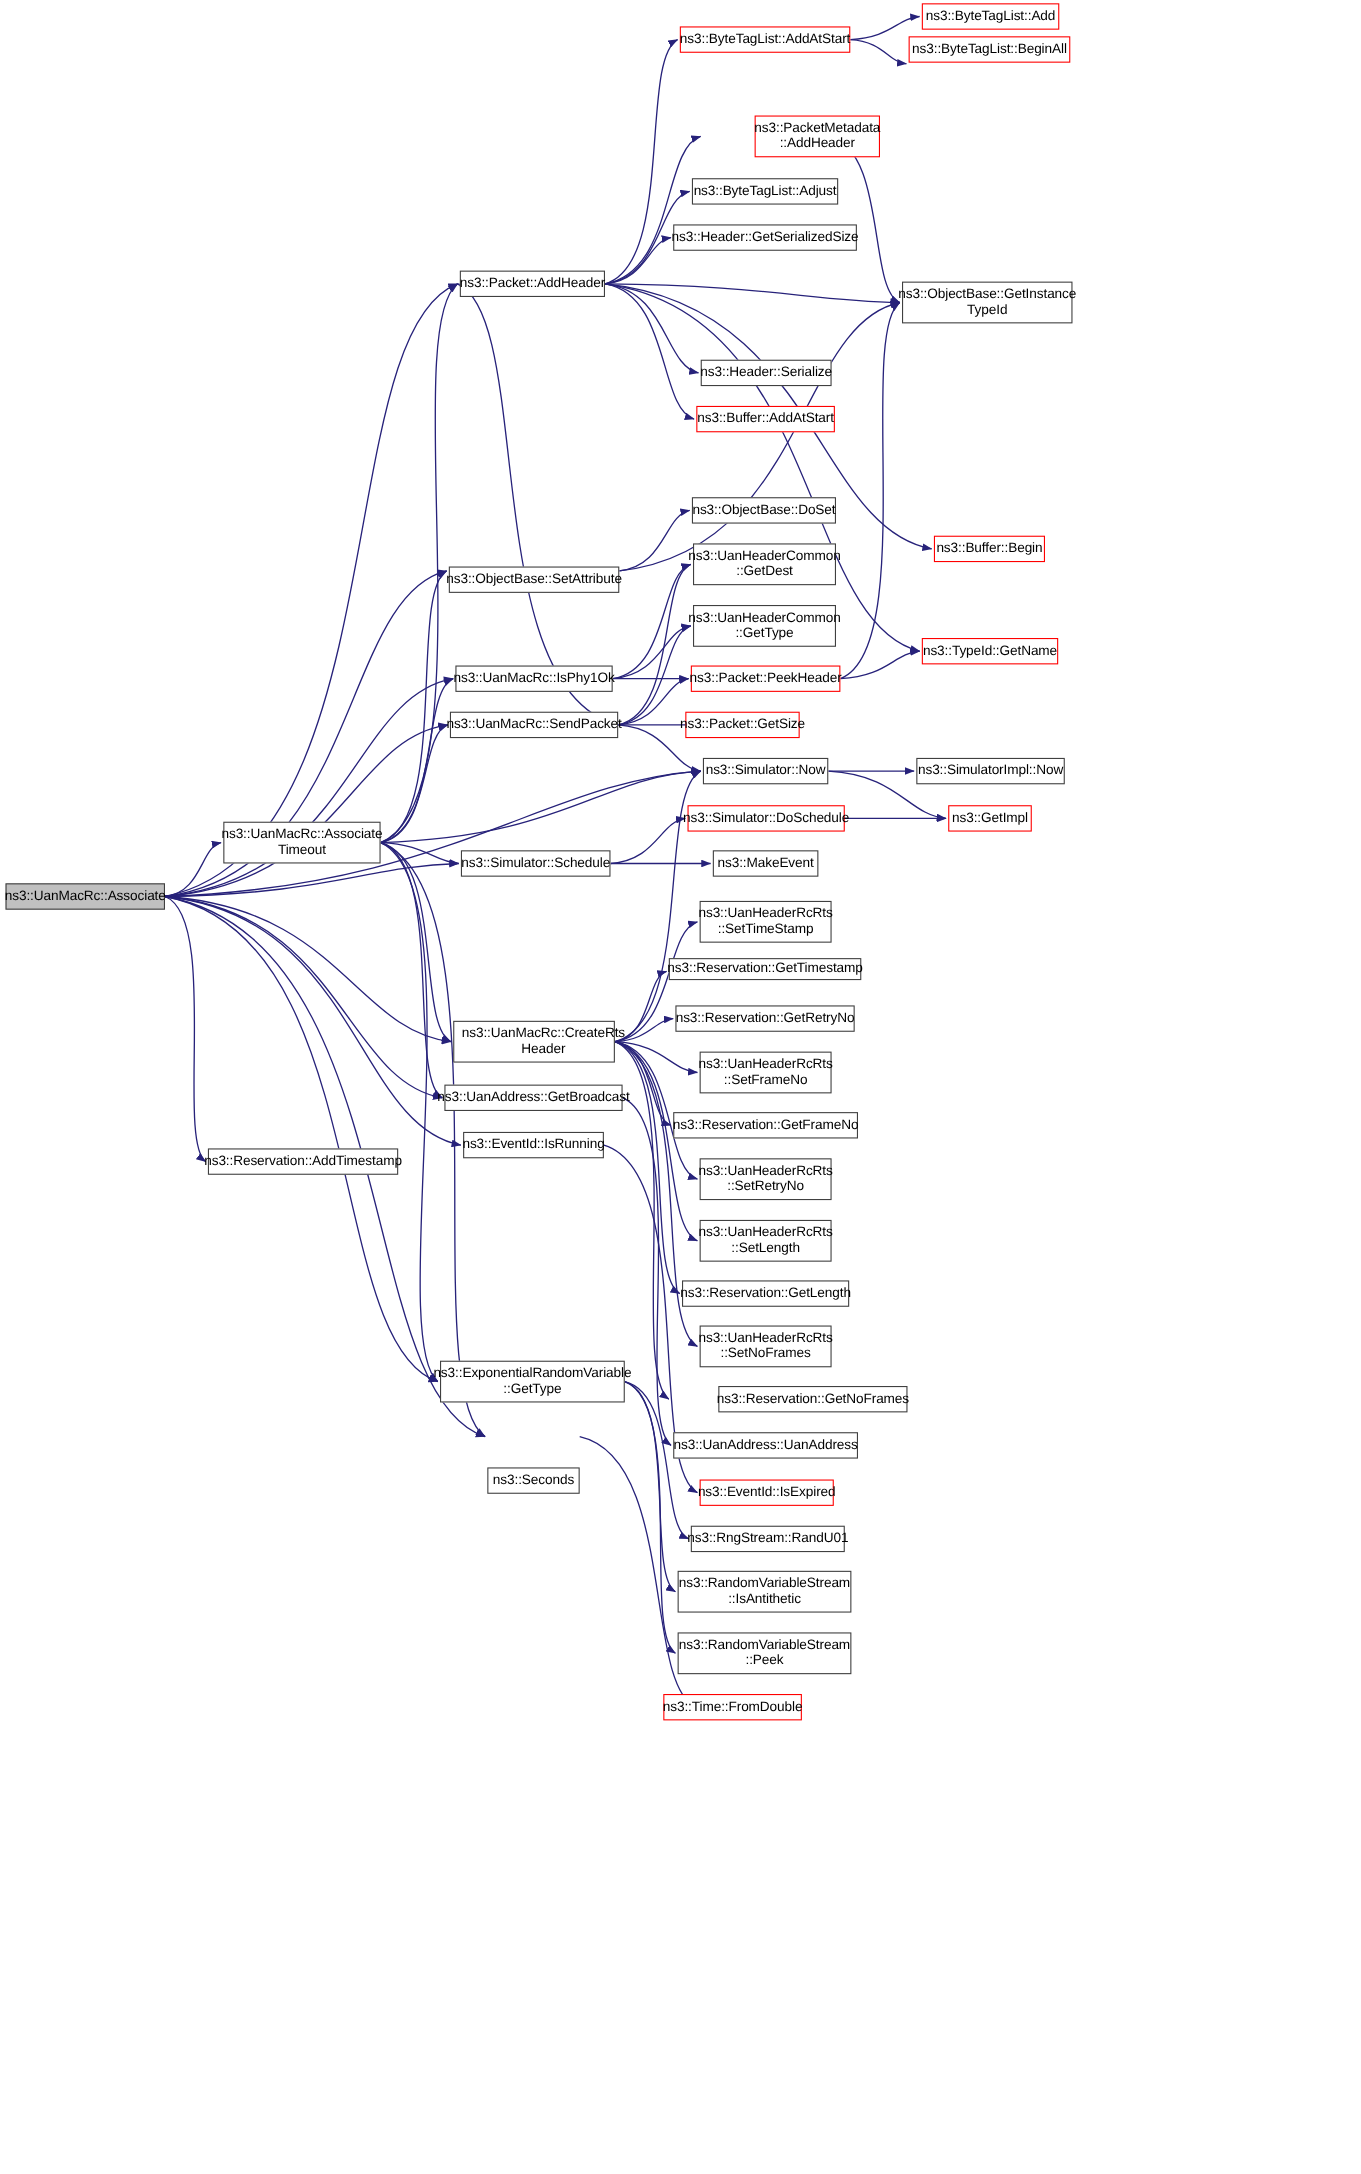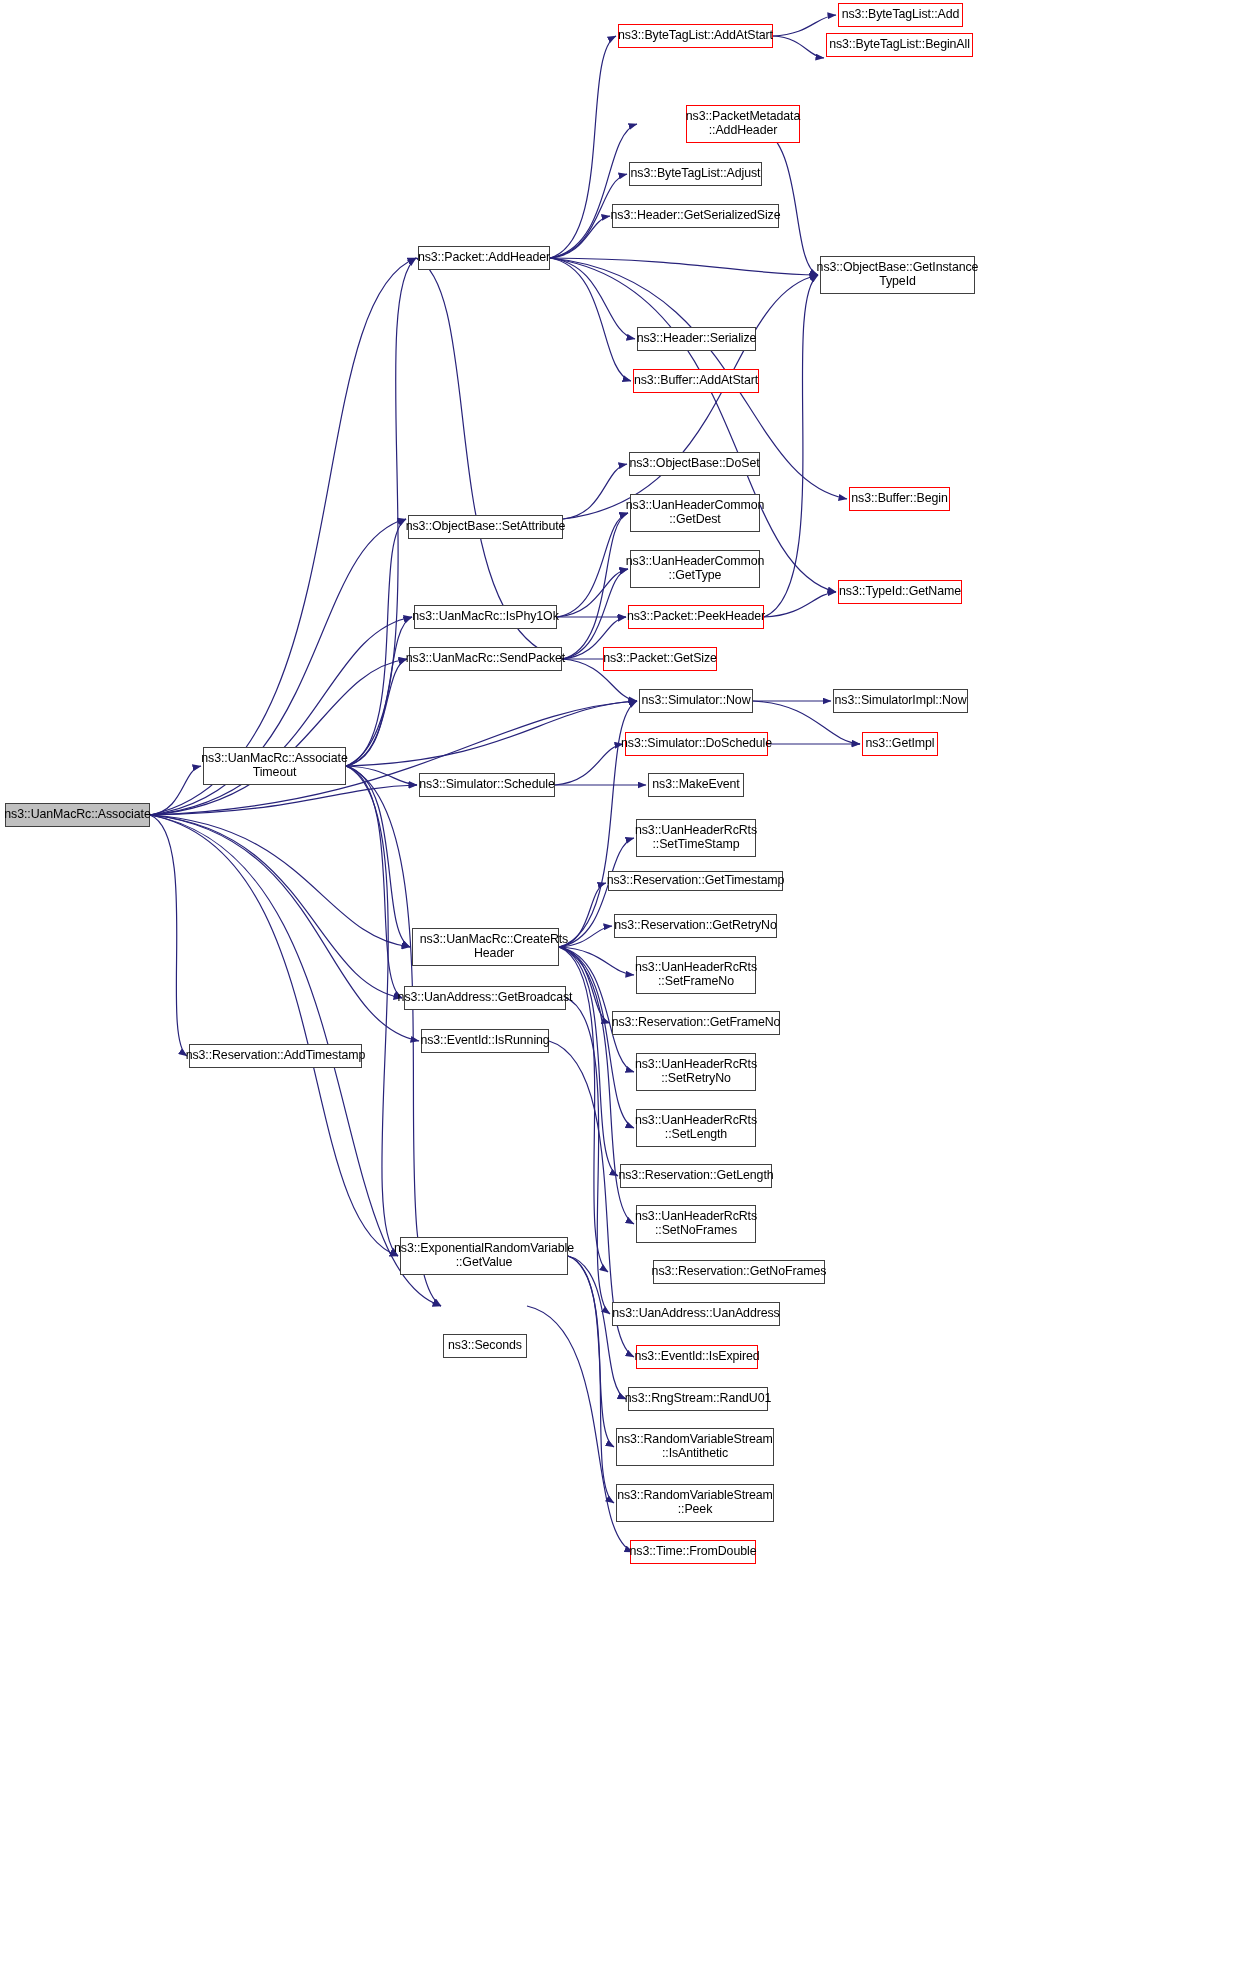--- a/index.html
+++ b/index.html
@@ -121,21 +121,21 @@
 Timeout</span></div>
       <div class="node" style="left: 408px; top: 515px; width: 155px; height: 24px;"><span>ns3::ObjectBase::SetAttribute</span></div>
       <div class="node" style="left: 414px; top: 605px; width: 143px; height: 24px; justify-content: center;"><span>ns3::UanMacRc::IsPhy1Ok</span></div>
       <div class="node" style="left: 409px; top: 647px; width: 153px; height: 24px;"><span>ns3::UanMacRc::SendPacket</span></div>
       <div class="node" style="left: 419px; top: 773px; width: 136px; height: 24px;"><span>ns3::Simulator::Schedule</span></div>
       <div class="node" style="left: 412px; top: 928px; width: 147px; height: 38px; padding-left: 20px;"><span>ns3::UanMacRc::CreateRts
 Header</span></div>
       <div class="node" style="left: 404px; top: 986px; width: 162px; height: 24px;"><span>ns3::UanAddress::GetBroadcast</span></div>
       <div class="node" style="left: 421px; top: 1029px; width: 128px; height: 24px;"><span>ns3::EventId::IsRunning</span></div>
       <div class="node" style="left: 400px; top: 1237px; width: 168px; height: 38px;"><span>ns3::ExponentialRandomVariable
-::GetValue</span></div>
+::GetType</span></div>
       <div class="node" style="left: 443px; top: 1294px; width: 84px; height: 24px; margin-top: 40px;"><span>ns3::Seconds</span></div>
       <div class="node" style="left: 189px; top: 1044px; width: 173px; height: 24px;"><span>ns3::Reservation::AddTimestamp</span></div>
       <div class="node" style="left: 418px; top: 246px; width: 132px; height: 24px;"><span>ns3::Packet::AddHeader</span></div>
       <div class="node red" style="left: 618px; top: 24px; width: 155px; height: 24px;"><span>ns3::ByteTagList::AddAtStart</span></div>
       <div class="node red" style="left: 838px; top: 3px; width: 125px; height: 24px;"><span>ns3::ByteTagList::Add</span></div>
       <div class="node red" style="left: 826px; top: 33px; width: 147px; height: 24px;"><span>ns3::ByteTagList::BeginAll</span></div>
       <div class="node red" style="left: 639px; top: 105px; width: 114px; height: 38px; margin-left: 47px;"><span>ns3::PacketMetadata
 ::AddHeader</span></div>
       <div class="node" style="left: 629px; top: 162px; width: 133px; height: 24px;"><span>ns3::ByteTagList::Adjust</span></div>
       <div class="node" style="left: 612px; top: 204px; width: 167px; height: 24px;"><span>ns3::Header::GetSerializedSize</span></div>
@@ -144,21 +144,21 @@
       <div class="node" style="left: 637px; top: 327px; width: 119px; height: 24px;"><span>ns3::Header::Serialize</span></div>
       <div class="node red" style="left: 633px; top: 369px; width: 126px; height: 24px;"><span>ns3::Buffer::AddAtStart</span></div>
       <div class="node red" style="left: 849px; top: 487px; width: 101px; height: 24px;"><span>ns3::Buffer::Begin</span></div>
       <div class="node" style="left: 629px; top: 452px; width: 131px; height: 24px;"><span>ns3::ObjectBase::DoSet</span></div>
       <div class="node" style="left: 630px; top: 494px; width: 130px; height: 38px;"><span>ns3::UanHeaderCommon
 ::GetDest</span></div>
       <div class="node" style="left: 630px; top: 550px; width: 130px; height: 38px;"><span>ns3::UanHeaderCommon
 ::GetType</span></div>
       <div class="node red" style="left: 628px; top: 605px; width: 136px; height: 24px;"><span>ns3::Packet::PeekHeader</span></div>
       <div class="node red" style="left: 838px; top: 580px; width: 124px; height: 24px;"><span>ns3::TypeId::GetName</span></div>
-      <div class="node red" style="left: 603px; top: 647px; width: 114px; height: 24px;"><span>ns3::Packet::GetSize</span></div>
+      <div class="node red" style="left: 623px; top: 647px; width: 104px; height: 24px;"><span>ns3::Packet::GetSize</span></div>
       <div class="node" style="left: 639px; top: 689px; width: 114px; height: 24px;"><span>ns3::Simulator::Now</span></div>
       <div class="node" style="left: 833px; top: 689px; width: 135px; height: 24px;"><span>ns3::SimulatorImpl::Now</span></div>
       <div class="node red" style="left: 625px; top: 732px; width: 143px; height: 24px;"><span>ns3::Simulator::DoSchedule</span></div>
       <div class="node red" style="left: 862px; top: 732px; width: 76px; height: 24px;"><span>ns3::GetImpl</span></div>
       <div class="node" style="left: 648px; top: 773px; width: 96px; height: 24px;"><span>ns3::MakeEvent</span></div>
       <div class="node" style="left: 636px; top: 819px; width: 120px; height: 38px;"><span>ns3::UanHeaderRcRts
 ::SetTimeStamp</span></div>
       <div class="node" style="left: 608px; top: 871px; width: 175px; height: 20px;"><span>ns3::Reservation::GetTimestamp</span></div>
       <div class="node" style="left: 614px; top: 914px; width: 163px; height: 24px;"><span>ns3::Reservation::GetRetryNo</span></div>
       <div class="node" style="left: 636px; top: 956px; width: 120px; height: 38px;"><span>ns3::UanHeaderRcRts
@@ -172,15 +172,15 @@
       <div class="node" style="left: 636px; top: 1205px; width: 120px; height: 38px;"><span>ns3::UanHeaderRcRts
 ::SetNoFrames</span></div>
       <div class="node" style="left: 610px; top: 1260px; width: 172px; height: 24px; margin-left: 43px;"><span>ns3::Reservation::GetNoFrames</span></div>
       <div class="node" style="left: 612px; top: 1302px; width: 168px; height: 24px;"><span>ns3::UanAddress::UanAddress</span></div>
       <div class="node red" style="left: 636px; top: 1345px; width: 122px; height: 24px;"><span>ns3::EventId::IsExpired</span></div>
       <div class="node" style="left: 628px; top: 1387px; width: 140px; height: 24px;"><span>ns3::RngStream::RandU01</span></div>
       <div class="node" style="left: 616px; top: 1428px; width: 158px; height: 38px;"><span>ns3::RandomVariableStream
 ::IsAntithetic</span></div>
       <div class="node" style="left: 616px; top: 1484px; width: 158px; height: 38px;"><span>ns3::RandomVariableStream
 ::Peek</span></div>
-      <div class="node red" style="left: 630px; top: 1540px; width: 126px; height: 24px;"><span>ns3::Time::FromDouble</span></div>
+      <div class="node red" style="left: 603px; top: 1540px; width: 126px; height: 24px;"><span>ns3::Time::FromDouble</span></div>
     </div>
 </div>
 
 </body></html>

